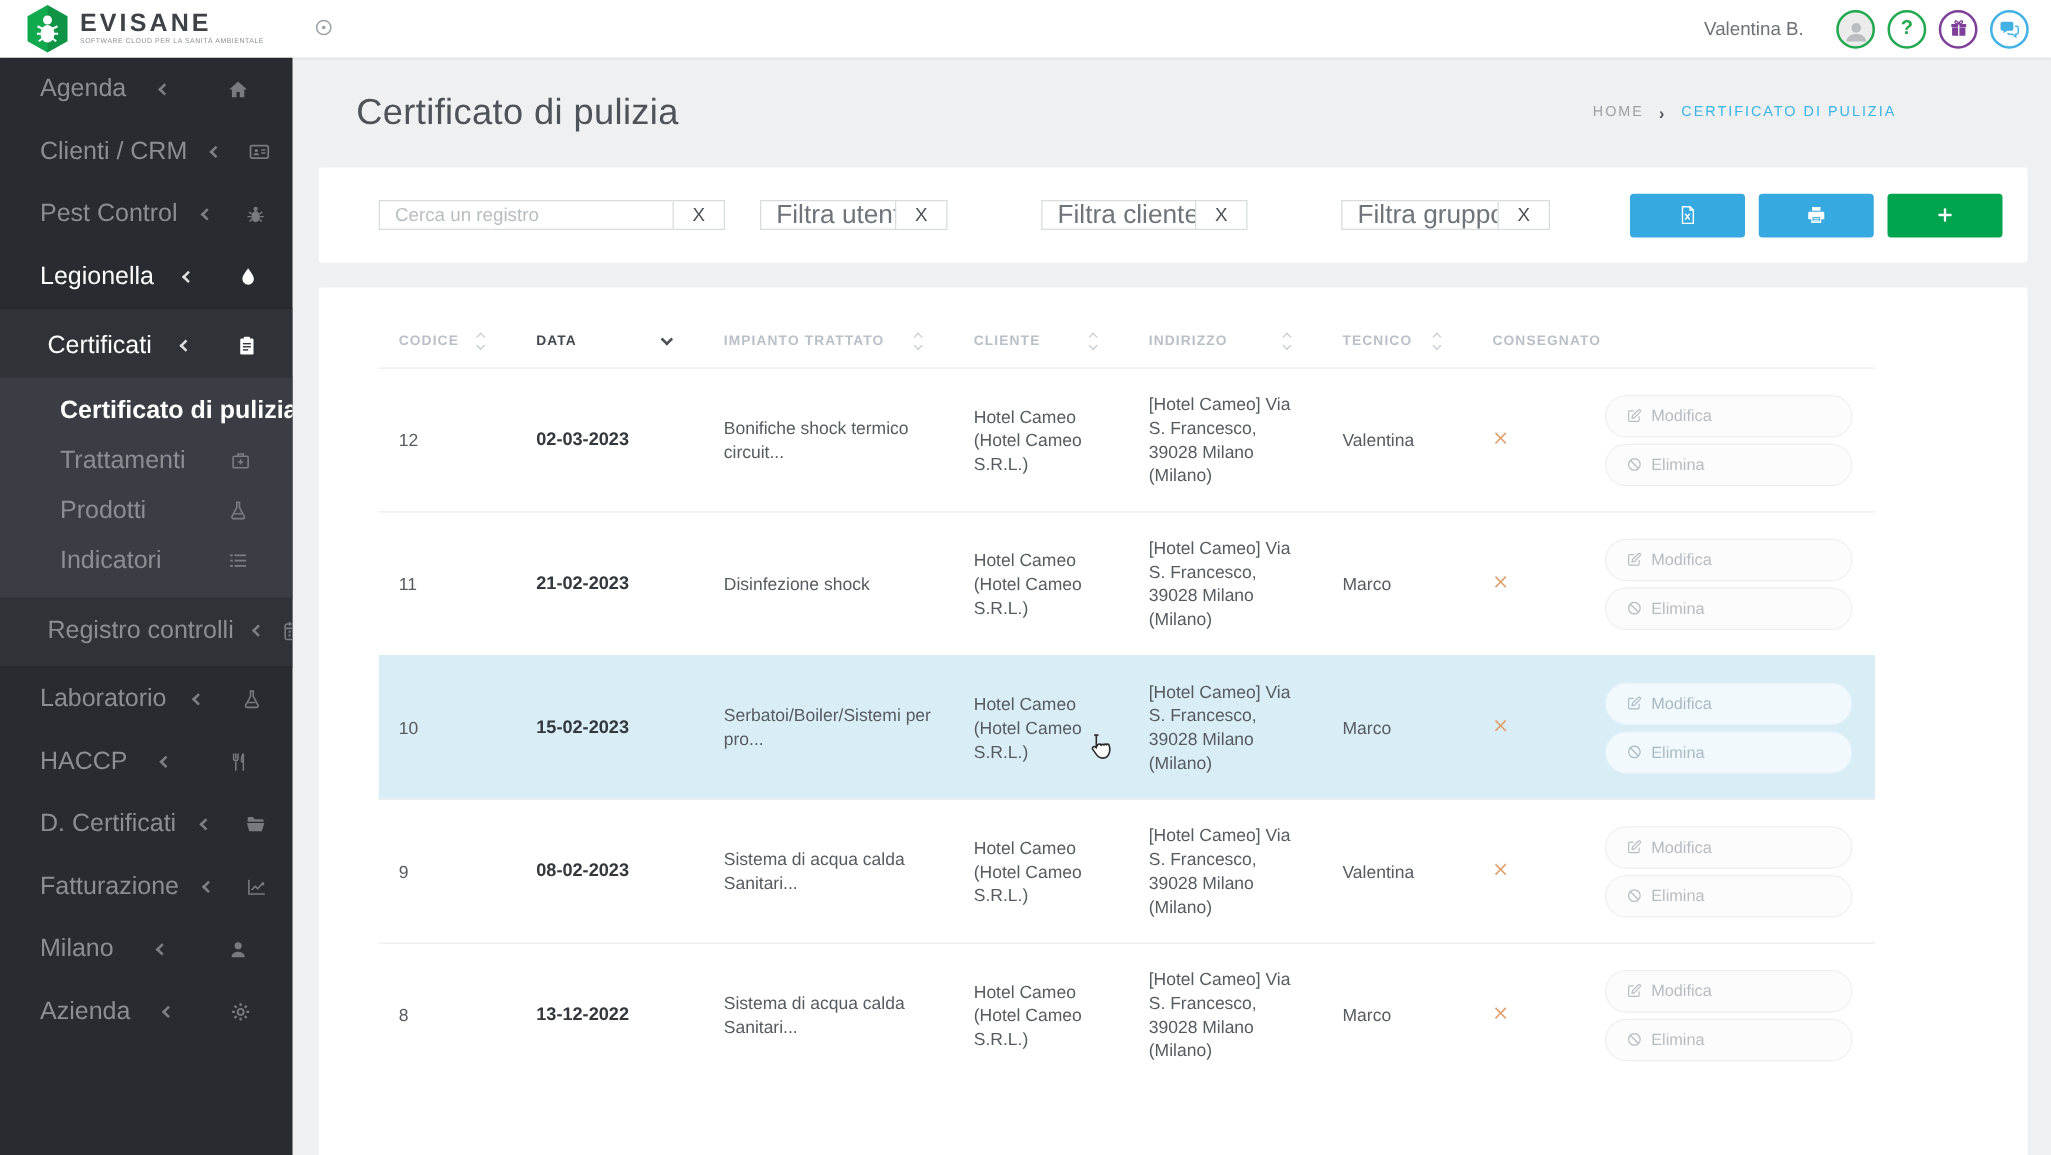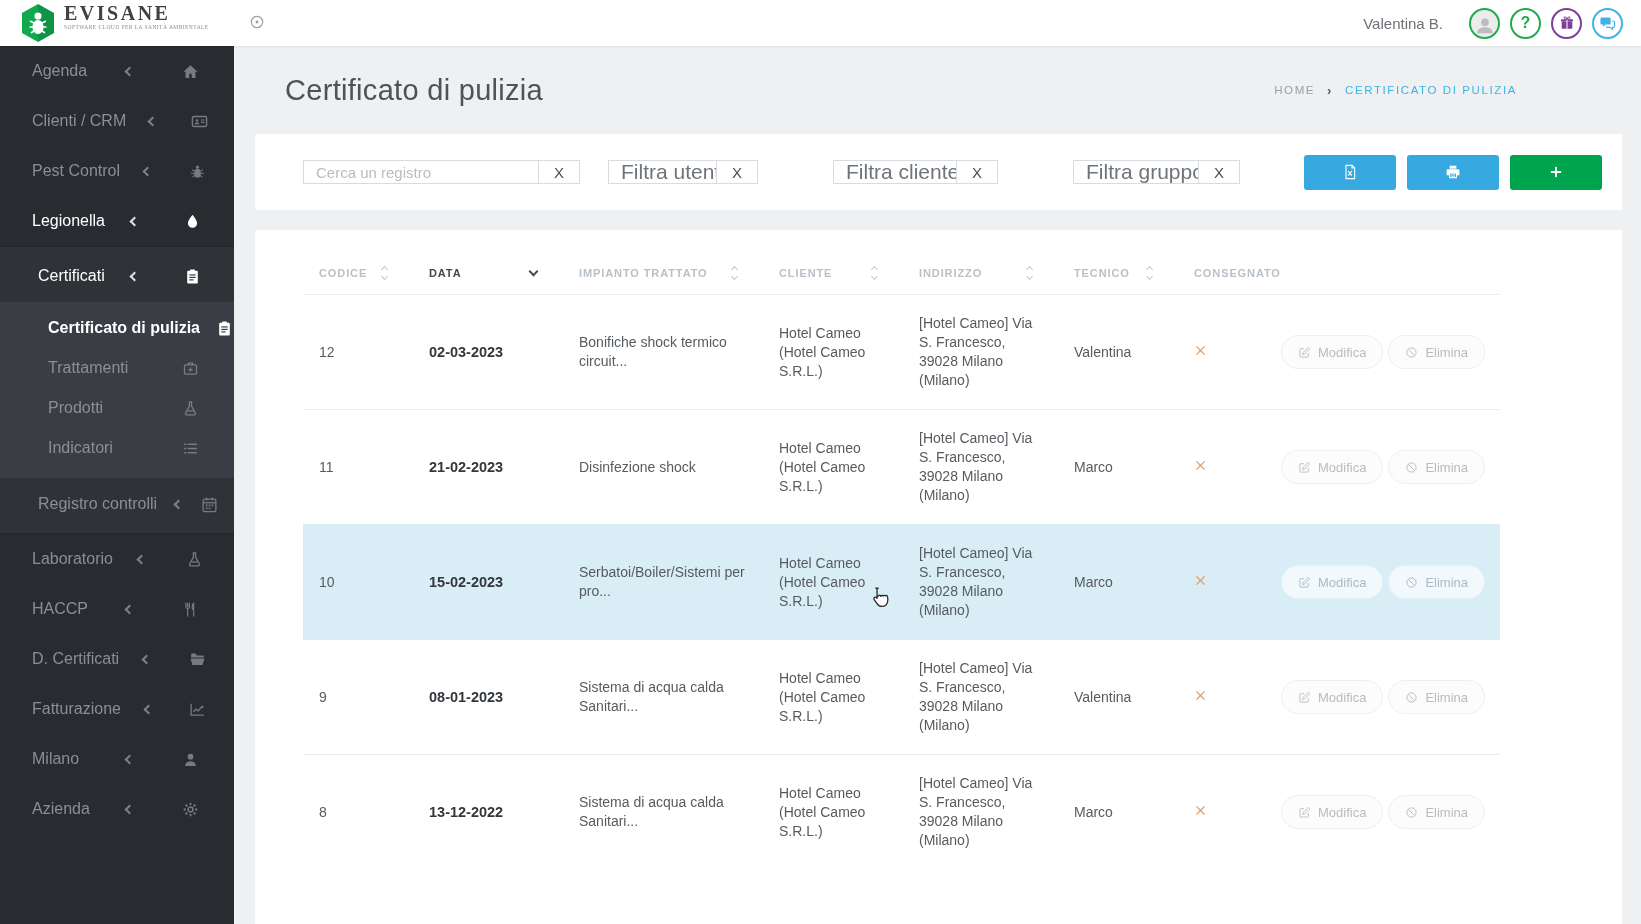--- a/index.html
+++ b/index.html
@@ -1,21 +1,21 @@
 <!DOCTYPE html>
 <html><head>
 <meta charset="utf-8">
 <style>
   * { margin:0; padding:0; box-sizing:border-box; }
   html,body { width:1641px; height:924px; overflow:hidden; font-family:"Liberation Sans","DejaVu Sans",sans-serif; background:#eef0f1; }
 
   
   .topbar { position:fixed; top:0; left:0; width:1641px; height:46px; background:#ffffff; z-index:50;
             display:flex; align-items:center; box-shadow:0 1px 2px rgba(0,0,0,.07); }
-  .brand { display:flex; margin-left:20px;font-family:Liberation Serif, serif; }
+  .brand { display:flex; align-items:center; margin-left:20px; }
   .brand-hex { width:36px; height:40px; margin-right:8px; }
   .brand-txt { display:flex; flex-direction:column; line-height:1; }
   .brand-name { font-size:20px; font-weight:800; letter-spacing:2.5px; color:#3e4246; }
   .brand-tag  { font-size:5.5px; letter-spacing:.45px; color:#8a8f93; margin-top:2px; white-space:nowrap; }
   .collapse-btn { margin-left:40px; width:18px; height:18px; color:#9aa0a5; cursor:pointer; }
   .collapse-btn svg { width:16px; height:16px; }
   .top-right { margin-left:auto; display:flex; align-items:center; margin-right:18px; }
   .user-name { font-size:15px; color:#6d7277; margin-right:16px; }
   .circle-btn { width:31px; height:31px; border-radius:50%; background:#fff; margin-left:10px;
                 display:flex; align-items:center; justify-content:center; cursor:pointer; }
@@ -24,21 +24,21 @@
   .cb-help { border:2px solid #21a94f; color:#21a94f; font-weight:700; font-size:16px; }
   .cb-gift { border:2px solid #7d3f98; color:#7d3f98; }
   .cb-gift svg { width:16px; height:16px; }
   .cb-chat { border:2px solid #41b1e6; color:#41b1e6; }
   .cb-chat svg { width:17px; height:17px; }
 
   
   .sidebar { position:fixed; top:46px; left:0; width:234px; height:878px; background:#282b30; z-index:40; overflow:hidden; }
   .side-sec-mid { background:#2f3237; border-top:1px solid rgba(0,0,0,.25); border-bottom:1px solid rgba(0,0,0,.25); padding:4px 0; }
   .side-sec-l3  { background:#3a3e44; border-top:1px solid rgba(0,0,0,.2); border-bottom:1px solid rgba(0,0,0,.2); padding:6px 0 10px; }
-  .side-item { display:flex; align-items:center; height:50px; cursor:pointer; color:#8b8f94; font-size:16px;gap:16px; }
+  .side-item { display:flex; align-items:center; height:50px; cursor:pointer; color:#8b8f94; font-size:20px;gap:16px; }
   .side-item .si-label { flex:1; padding-left:32px; white-space:nowrap; }
   .side-item.lvl2 .si-label { padding-left:38px; }
   .side-item.lvl3 { height:40px; }
   .side-item.lvl3 .si-label { padding-left:48px; }
   .side-item.active { color:#ffffff; }
   .side-item.lvl3.active .si-label { font-weight:700; }
   .si-chev { width:30px; display:flex; justify-content:center; }
   .si-chev i { width:7px; height:7px; border-left:2px solid currentColor; border-bottom:2px solid currentColor; transform:rotate(45deg); opacity:.85; }
   .si-icon { width:60px; margin-right:14px; display:flex; justify-content:center; opacity:.8; }
   .side-item.active .si-icon { opacity:1; }
@@ -84,21 +84,21 @@
   .sort .up { border-left-width:1.5px; border-top-width:1.5px; transform:rotate(45deg); }
   .sort .down { border-right-width:1.5px; border-bottom-width:1.5px; transform:rotate(45deg); }
   .sort-single { margin-left:auto; width:7px; height:7px; border-right:2px solid #4b5055; border-bottom:2px solid #4b5055; transform:rotate(45deg); margin-top:-3px; }
   .trow { border-top:1px solid #e9ebed; min-height:115px; cursor:pointer; }
   .trow.highlighted { background:#d9edf7; border-top-color:#d9edf7; }
   .trow.highlighted + .trow { border-top-color:#e9ebed; }
   .td { font-size:14px; color:#565b60; line-height:19px; padding:16px 12px 16px 16px; }
   .td-data { font-weight:700; color:#33383d; font-size:14.5px; }
   .xmark { color:#e2a26f; display:inline-flex; }
   .xmark svg { width:13px; height:13px; }
-  .td-actions { display:flex; justify-content:center; gap:5px; padding-right:18px; }
+  .td-actions { display:flex; justify-content:space-between; gap:5px; padding-right:18px;flex-direction:column; }
   .action-btn { height:34px; padding:0 16px; border-radius:17px; border:1px solid #edeff1; background:#fcfcfd; color:#b6bcc2;
                 font-size:13px; font-family:inherit; display:flex; align-items:center; gap:7px; cursor:pointer; white-space:nowrap; }
   .action-btn svg { width:13px; height:13px; }
   .trow.highlighted .action-btn { background:#f2f9fc; border-color:#e4f2f9; color:#a9bac6; }
 
   
   .cursor { position:fixed; left:866px; top:585px; width:26px; height:26px; z-index:100; pointer-events:none; }
 </style>
 </head>
 <body>
@@ -591,21 +591,21 @@
           <circle cx="12" cy="12" r="8.5"></circle>
                 <path d="M6.2 6.2l11.6 11.6"></path>
         </svg>
         <span>Elimina</span>
       </button>
     </div>
   </div>
 
   <div class="tgrid trow">
     <div class="td td-codice">9</div>
-    <div class="td td-data">08-01-2023</div>
+    <div class="td td-data">08-02-2023</div>
     <div class="td td-impianto">Sistema di acqua calda Sanitari...</div>
     <div class="td td-cliente">Hotel Cameo (Hotel Cameo S.R.L.)</div>
     <div class="td td-indirizzo">[Hotel Cameo] Via S. Francesco, 39028 Milano (Milano)</div>
     <div class="td td-tecnico">Valentina</div>
     <div class="td td-consegnato">
       <span class="xmark">
         <svg viewBox="0 0 24 24" fill="currentColor">
                 <path d="M5.3 3.5L12 10.2l6.7-6.7 1.8 1.8L13.8 12l6.7 6.7-1.8 1.8L12 13.8l-6.7 6.7-1.8-1.8L10.2 12 3.5 5.3z"></path>
               </svg>
       </span>

